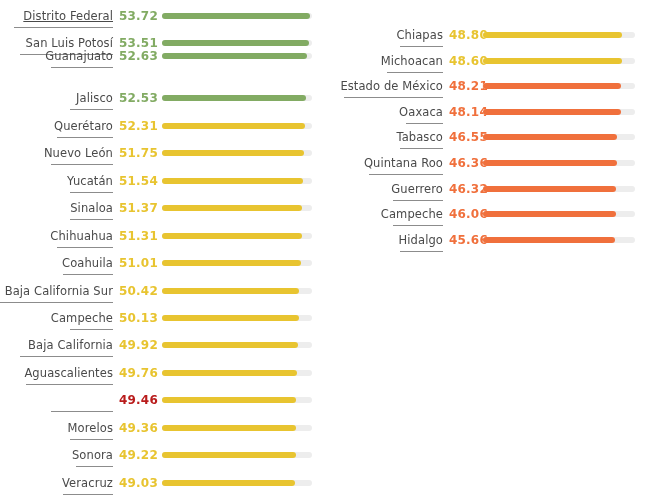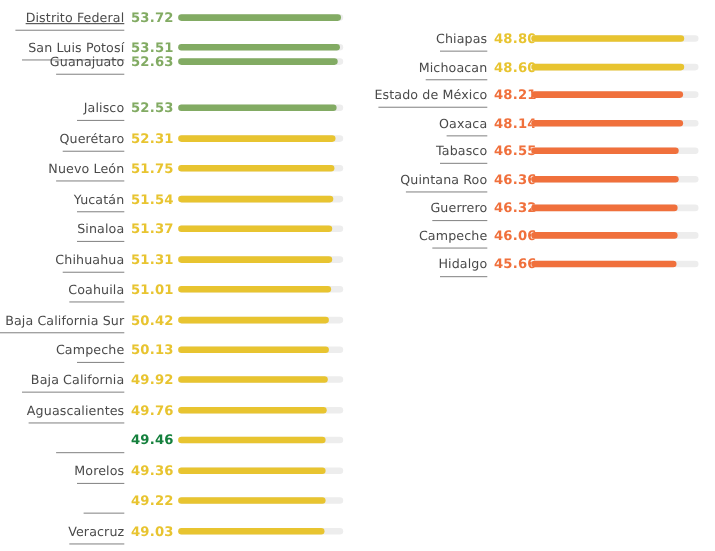--- a/index.html
+++ b/index.html
@@ -176,34 +176,35 @@
       <div class="row" style="top: 364.85px;">
         <div class="label-cell" style="width: 113px;">Aguascalientes</div>
         <div class="rule" style="width: 86.8px; left: 26.2px;"></div>
         <div class="value" style="left: 119px; color: rgb(232, 196, 48);">49.76</div>
         <div class="track" style="left: 162px; width: 150px;">
           <div class="bar" style="width: 135.335px; background: rgb(232, 196, 48);"></div>
         </div>
       </div>
       <div class="row" style="top: 392.3px;">
         <div class="rule" style="width: 62px; left: 51px;"></div>
-        <div class="value" style="left: 119px; color: #15803d;">49.46</div>
+        <div class="value" style="left: 119px; color: #b91c1c;">49.46</div>
         <div class="track" style="left: 162px; width: 150px;">
           <div class="bar" style="width: 134.375px; background: rgb(232, 196, 48);"></div>
         </div>
       </div>
       <div class="row" style="top: 419.75px;">
         <div class="label-cell" style="width: 113px;">Morelos</div>
         <div class="rule" style="width: 43.4px; left: 69.6px;"></div>
         <div class="value" style="left: 119px; color: rgb(232, 196, 48);">49.36</div>
         <div class="track" style="left: 162px; width: 150px;">
           <div class="bar" style="width: 134.055px; background: rgb(232, 196, 48);"></div>
         </div>
       </div>
       <div class="row" style="top: 447.2px;">
+        <div class="label-cell" style="width: 113px;">Sonora</div>
         <div class="rule" style="width: 37.2px; left: 75.8px;"></div>
         <div class="value" style="left: 119px; color: rgb(232, 196, 48);">49.22</div>
         <div class="track" style="left: 162px; width: 150px;">
           <div class="bar" style="width: 133.608px; background: rgb(232, 196, 48);"></div>
         </div>
       </div>
       <div class="row" style="top: 474.65px;">
         <div class="label-cell" style="width: 113px;">Veracruz</div>
         <div class="rule" style="width: 49.6px; left: 63.4px;"></div>
         <div class="value" style="left: 119px; color: rgb(232, 196, 48);">49.03</div>

